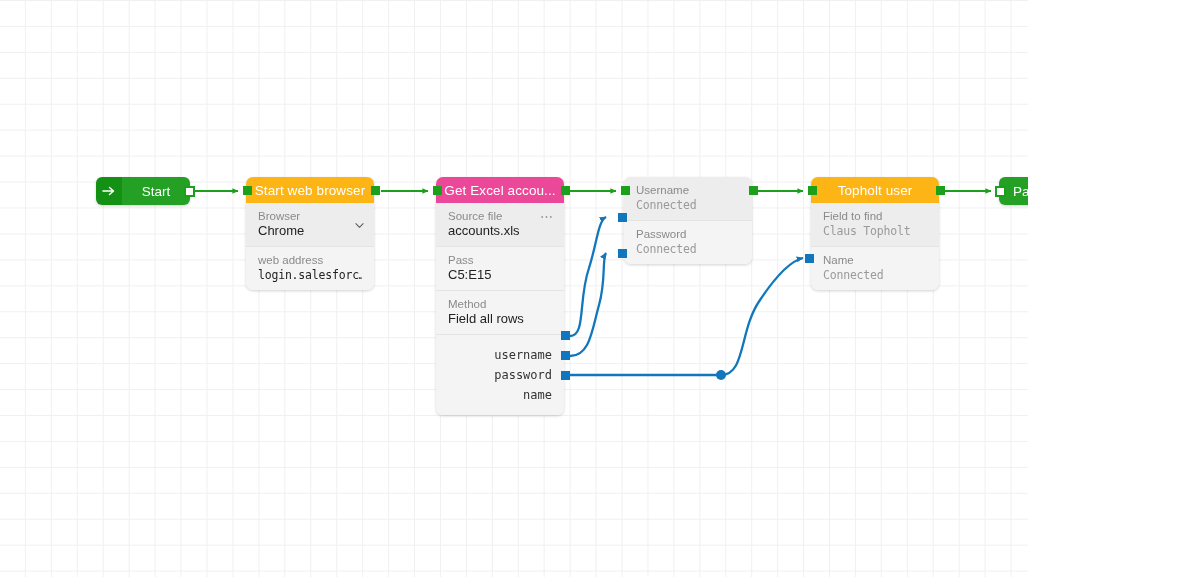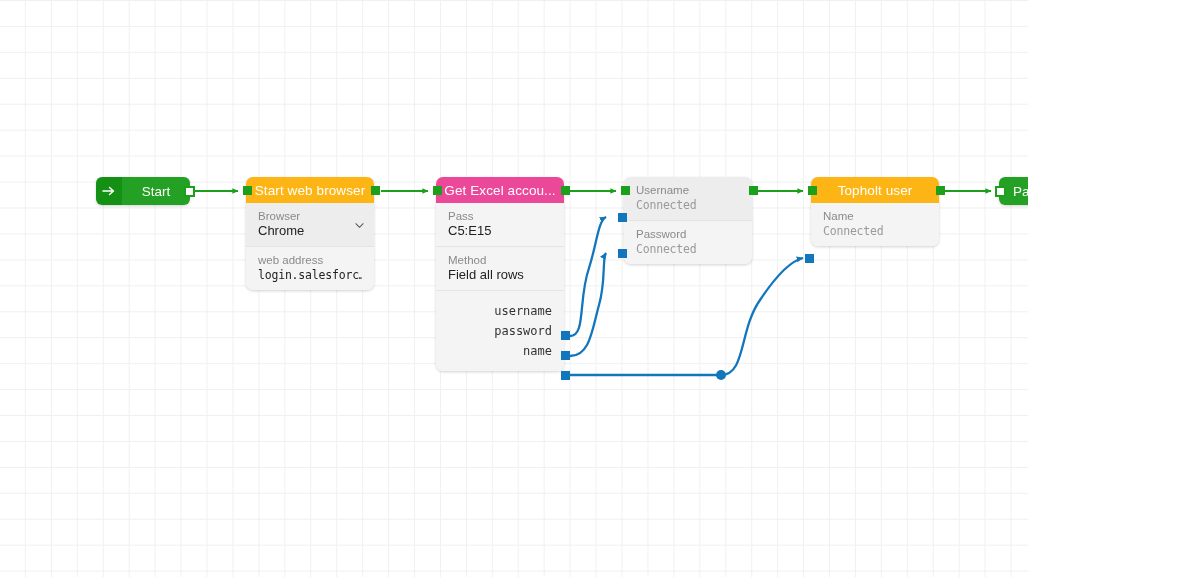--- a/index.html
+++ b/index.html
@@ -230,20 +230,25 @@
       </div>
     </div>
   </div>
   <div class="port port-green" style="left:243px; top:186px;"></div>
   <div class="port port-green" style="left:371px; top:186px;"></div>
 
   <div class="node" style="left:436px; top:177px; width:128px;">
     <div class="node-card">
       <div class="node-header hdr-blue">Get Excel accou...</div>
       <div class="node-body">
+        <div class="field field-alt">
+          <div class="field-label">Source file</div>
+          <div class="field-value">accounts.xls</div>
+          <span class="ellipsis-btn">⋯</span>
+        </div>
         <div class="field">
           <div class="field-label">Pass</div>
           <div class="field-value">C5:E15</div>
         </div>
         <div class="field">
           <div class="field-label">Method</div>
           <div class="field-value">Field all rows</div>
         </div>
         <div class="out-rows">
           <div class="out-row">
@@ -281,20 +286,24 @@
   </div>
   <div class="port port-green" style="left:621px; top:186px;"></div>
   <div class="port port-green" style="left:749px; top:186px;"></div>
   <div class="port port-blue" style="left:618px; top:213px;"></div>
   <div class="port port-blue" style="left:618px; top:249px;"></div>
 
   <div class="node" style="left:811px; top:177px; width:128px;">
     <div class="node-card">
       <div class="node-header hdr-orange">Topholt user</div>
       <div class="node-body">
+        <div class="field field-alt">
+          <div class="field-label">Field to find</div>
+          <div class="field-value muted">Claus Topholt</div>
+        </div>
         <div class="field">
           <div class="field-label">Name</div>
           <div class="field-value muted">Connected</div>
         </div>
       </div>
     </div>
   </div>
   <div class="port port-green" style="left:808px; top:186px;"></div>
   <div class="port port-green" style="left:936px; top:186px;"></div>
   <div class="port port-blue" style="left:805px; top:254px;"></div>

